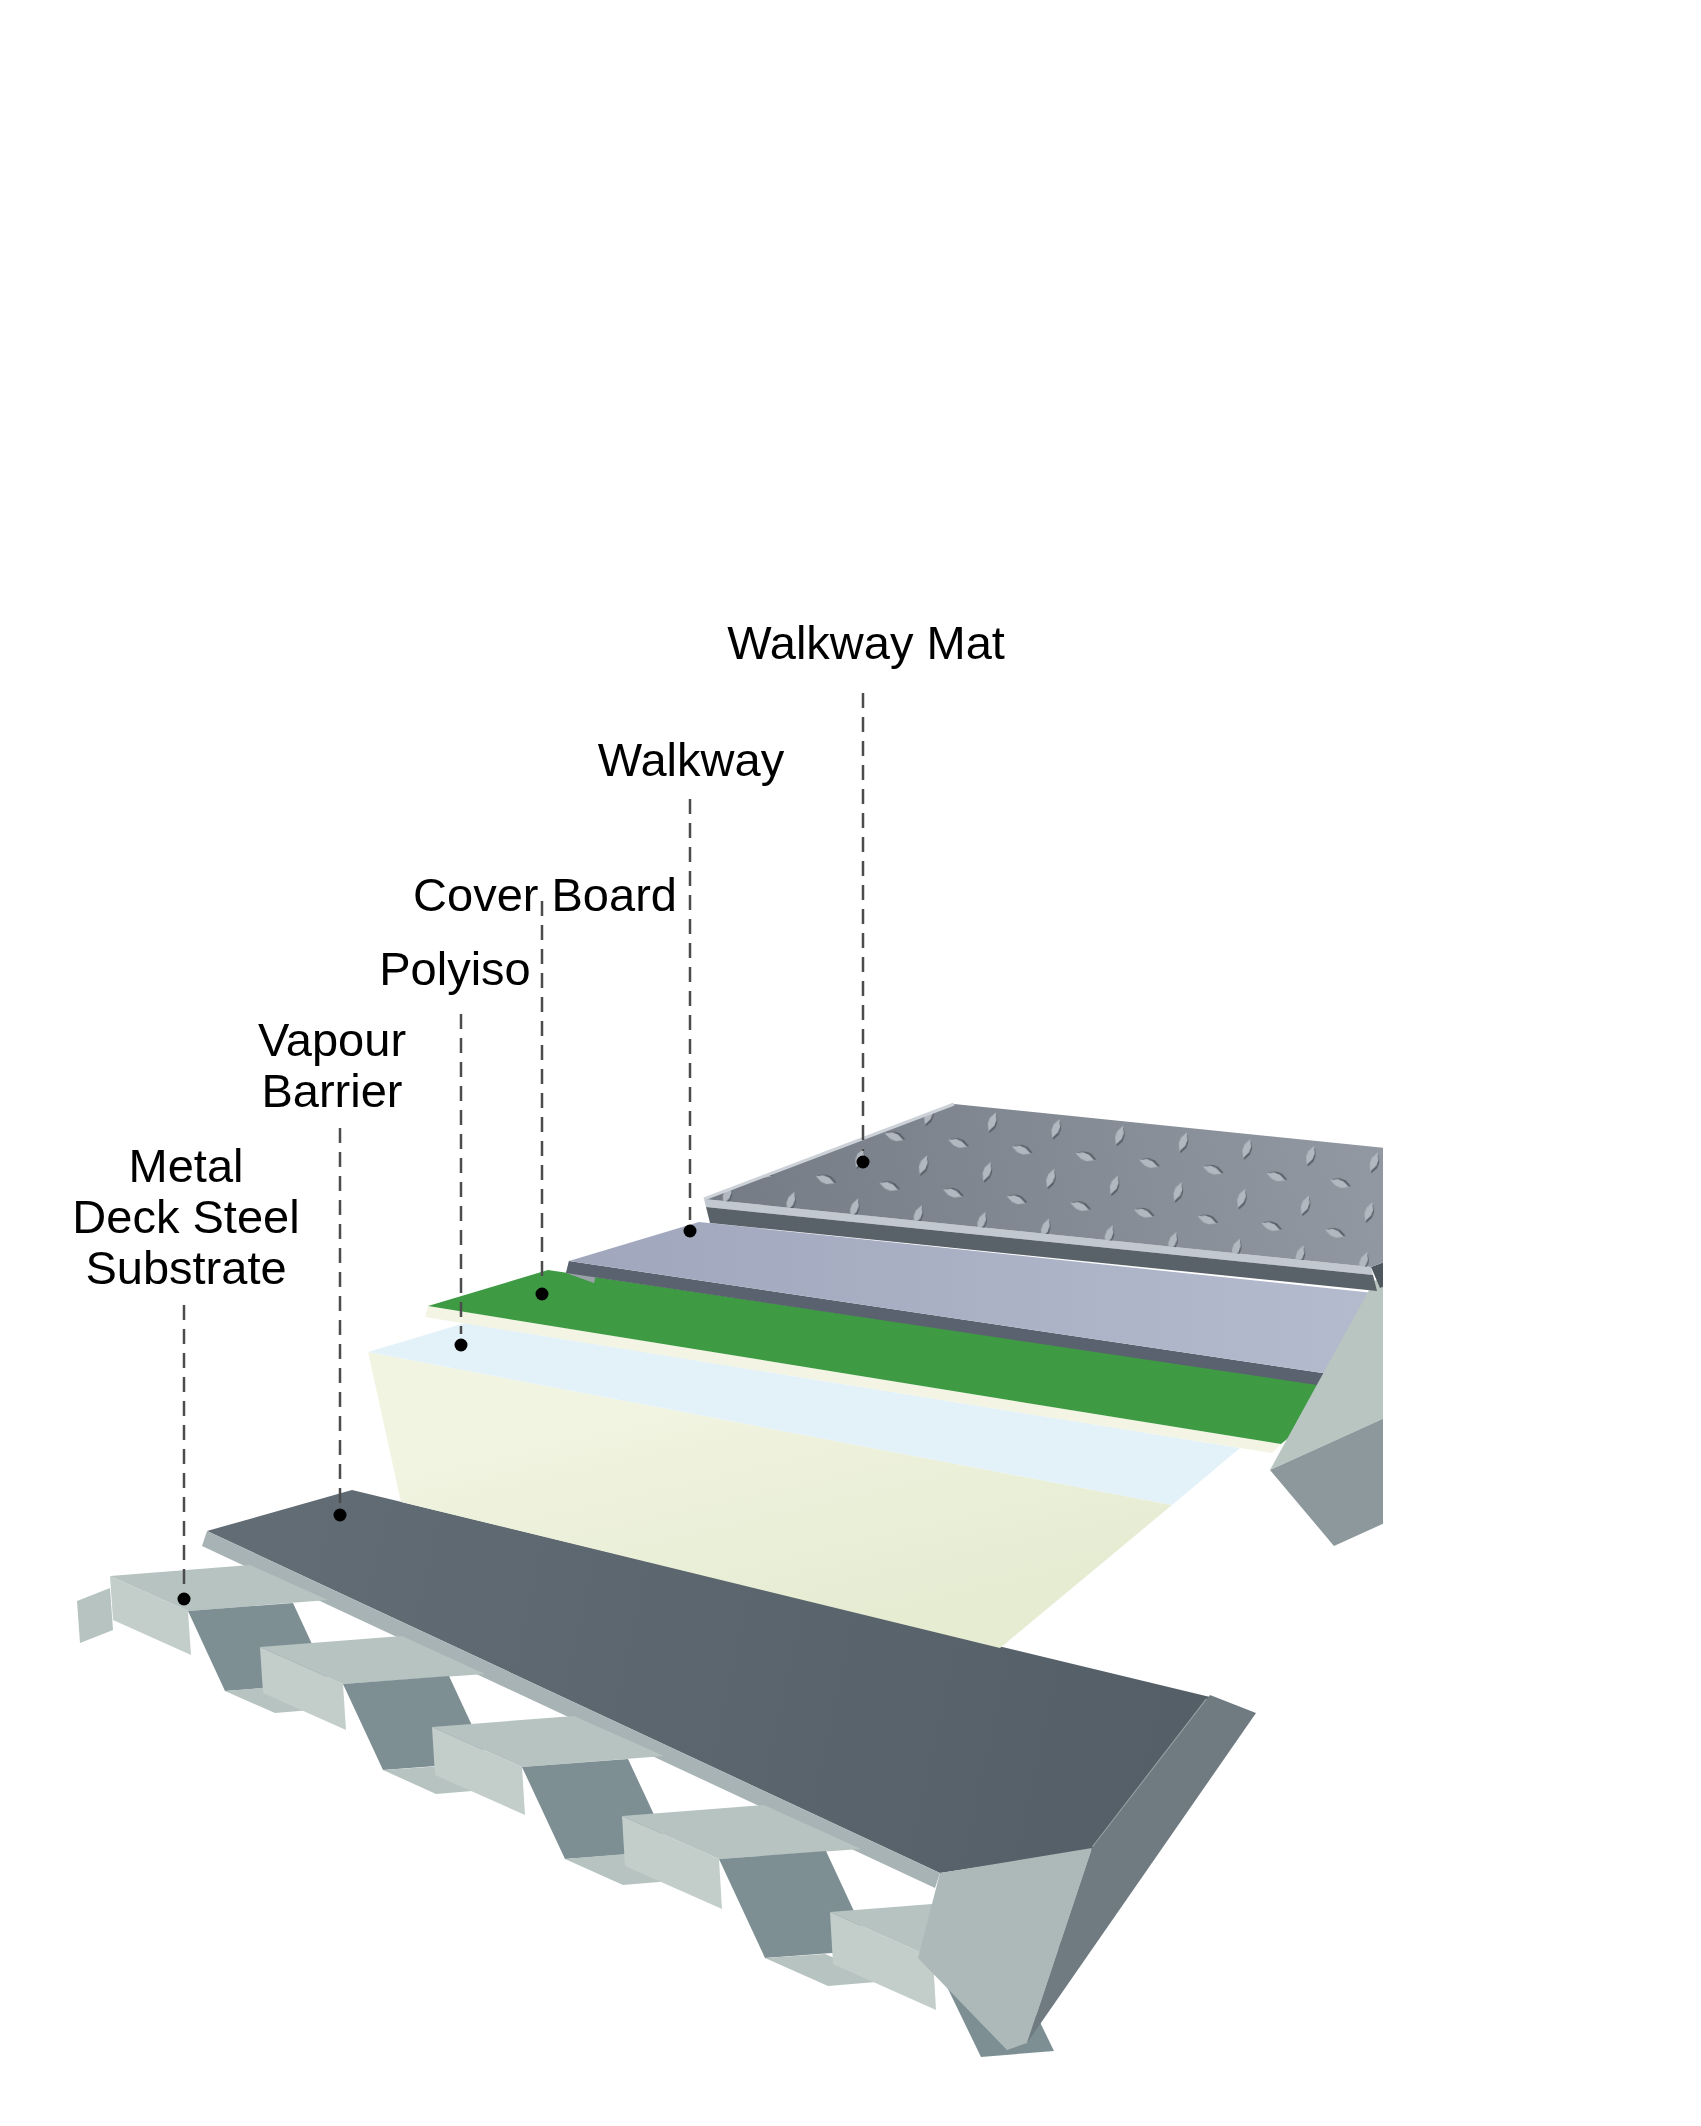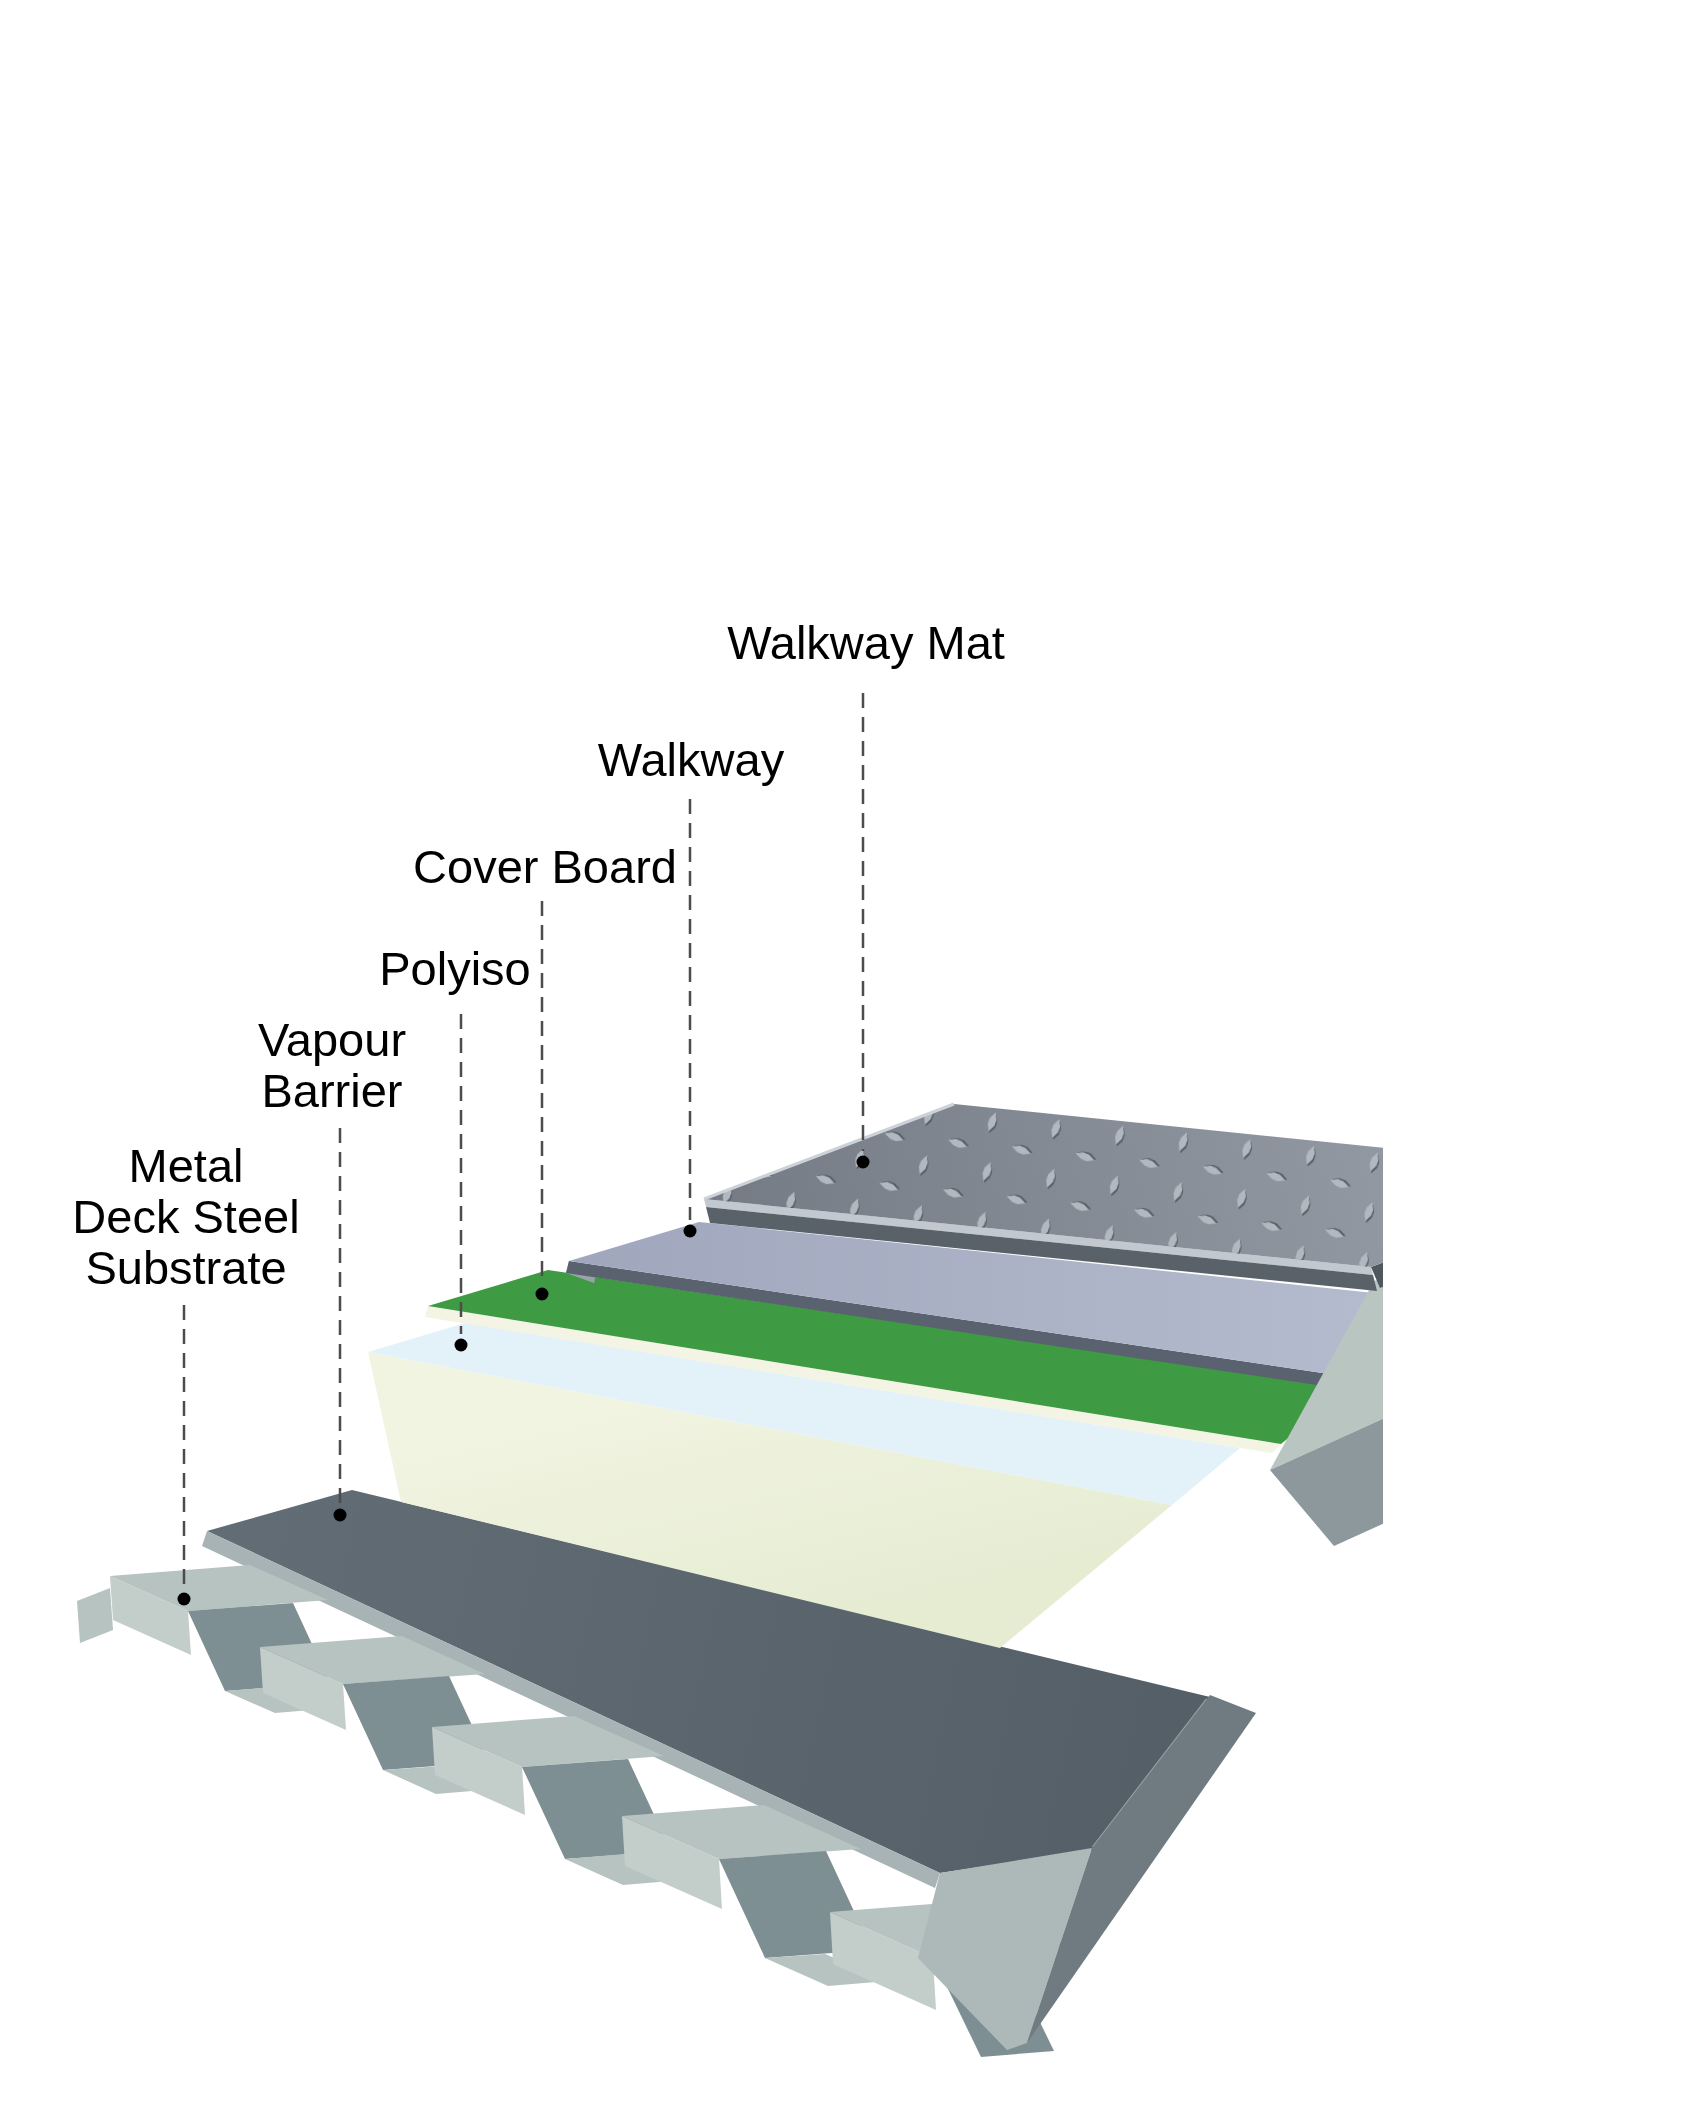--- a/index.html
+++ b/index.html
@@ -128,21 +128,21 @@
     <circle cx="184" cy="1599" r="6.5"></circle>
   </g>
 </svg>
 
   <div class="lbl" style="left:866px;top:617px">
     <span>Walkway Mat</span>
   </div>
   <div class="lbl" style="left:691px;top:734px">
     <span>Walkway</span>
   </div>
-  <div class="lbl" style="left:545px;top:841px">
+  <div class="lbl" style="left:545px;top:869px">
     <span>Cover Board</span>
   </div>
   <div class="lbl" style="left:455px;top:943px">
     <span>Polyiso</span>
   </div>
   <div class="lbl" style="left:332px;top:1014px">
     <span>Vapour</span>
     <span>Barrier</span>
   </div>
   <div class="lbl" style="left:186px;top:1140px">

